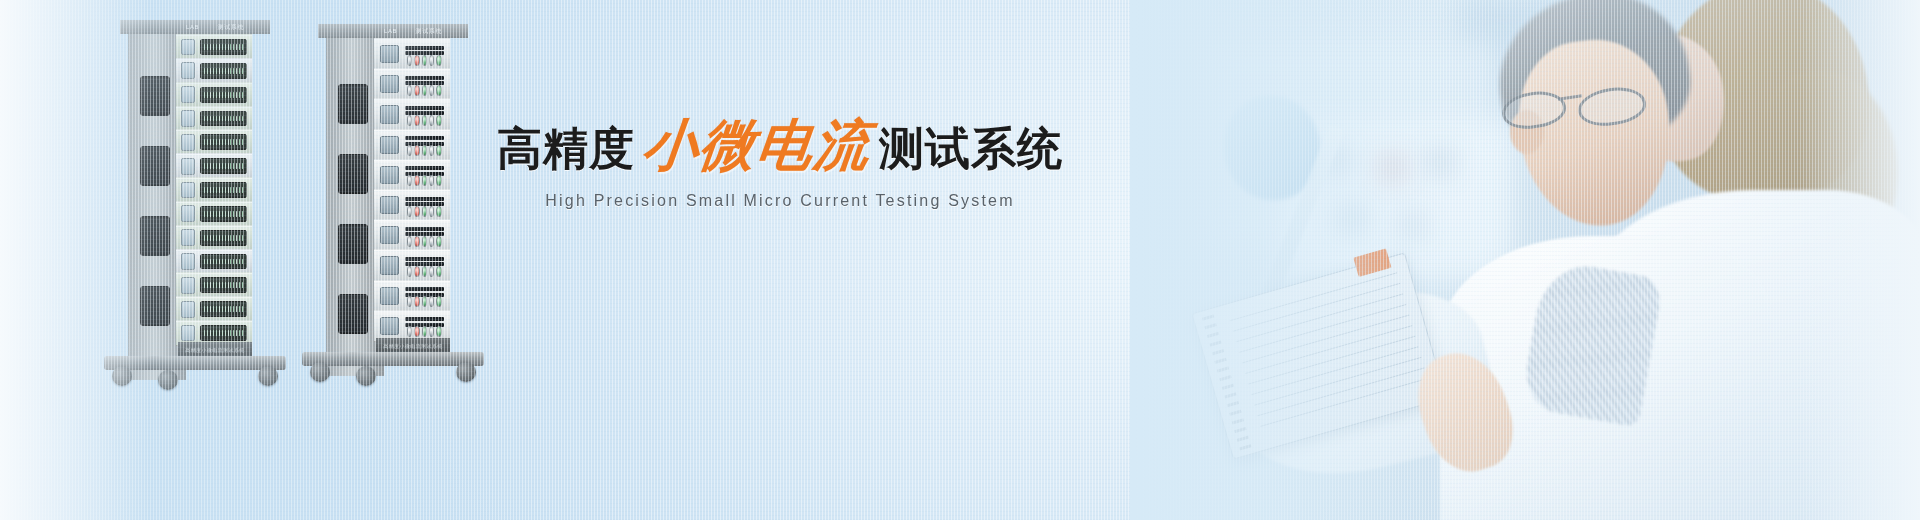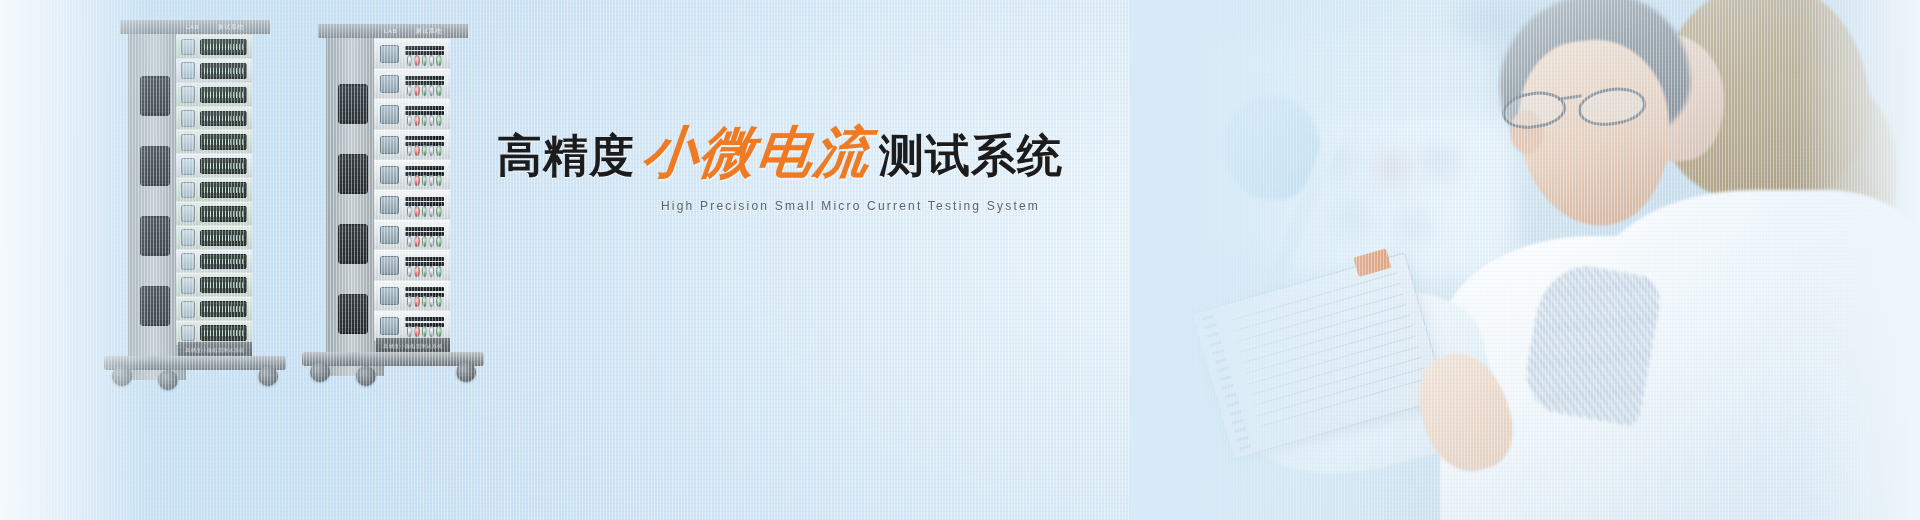--- a/index.html
+++ b/index.html
@@ -163,38 +163,38 @@
   .mod.big .knobs i.grn{background:radial-gradient(circle at 35% 32%,#d6f3dd 0%,#67b77e 60%,#3d8c55 100%);}
   .rk-label{position:absolute;left:58px;right:18px;display:flex;justify-content:space-between;
     align-items:center;padding:0 8px;box-sizing:border-box;
     font-size:6px;letter-spacing:.6px;color:#e8eef2;font-family:"Liberation Sans",sans-serif;}
   .rk-foot{position:absolute;left:58px;right:18px;height:16px;
     background:linear-gradient(180deg,#6e7579 0%,#4b5256 100%);
     font-size:5px;color:#cdd6da;display:flex;align-items:center;justify-content:center;
     letter-spacing:.4px;}
 
   
-  .copy{position:absolute;left:520px;top:124px;width:520px;z-index:20;text-align:right;}
+  .copy{position:absolute;left:520px;top:117px;width:520px;z-index:20;text-align:center;}
   .title{white-space:nowrap;line-height:1;display:flex;align-items:baseline;justify-content:center;}
   .t-black{
     font-family:"DejaVu Sans","Liberation Sans",sans-serif;
     font-size:45px;font-weight:700;color:#1c1c1c;letter-spacing:1px;
     text-shadow:0 1px 0 rgba(255,255,255,.75);
   }
   .t-orange{
     font-family:"DejaVu Serif","Liberation Serif",serif;
     font-size:55px;font-weight:700;color:#ef7a21;
     letter-spacing:2px;margin:0 8px;
     font-style:italic;
     transform:skewX(-6deg);
     text-shadow:1px 2px 1px rgba(255,255,255,.55), 0 0 1px rgba(200,80,0,.35);
   }
   .sub-en{
     margin-top:20px;font-family:"Liberation Sans",sans-serif;
-    font-size:12px;color:#59626a;letter-spacing:2.2px;white-space:nowrap;
+    font-size:16px;color:#59626a;letter-spacing:2.2px;white-space:nowrap;
     text-shadow:0 1px 0 rgba(255,255,255,.8);
   }
   .sub-cn{
     margin-top:26px;font-family:"DejaVu Sans","Liberation Sans",sans-serif;
     font-size:26px;font-weight:700;color:#2fae4a;letter-spacing:2px;white-space:nowrap;
     text-shadow:0 1px 1px rgba(255,255,255,.8);
   }
 </style>
 </head>
 <body>

